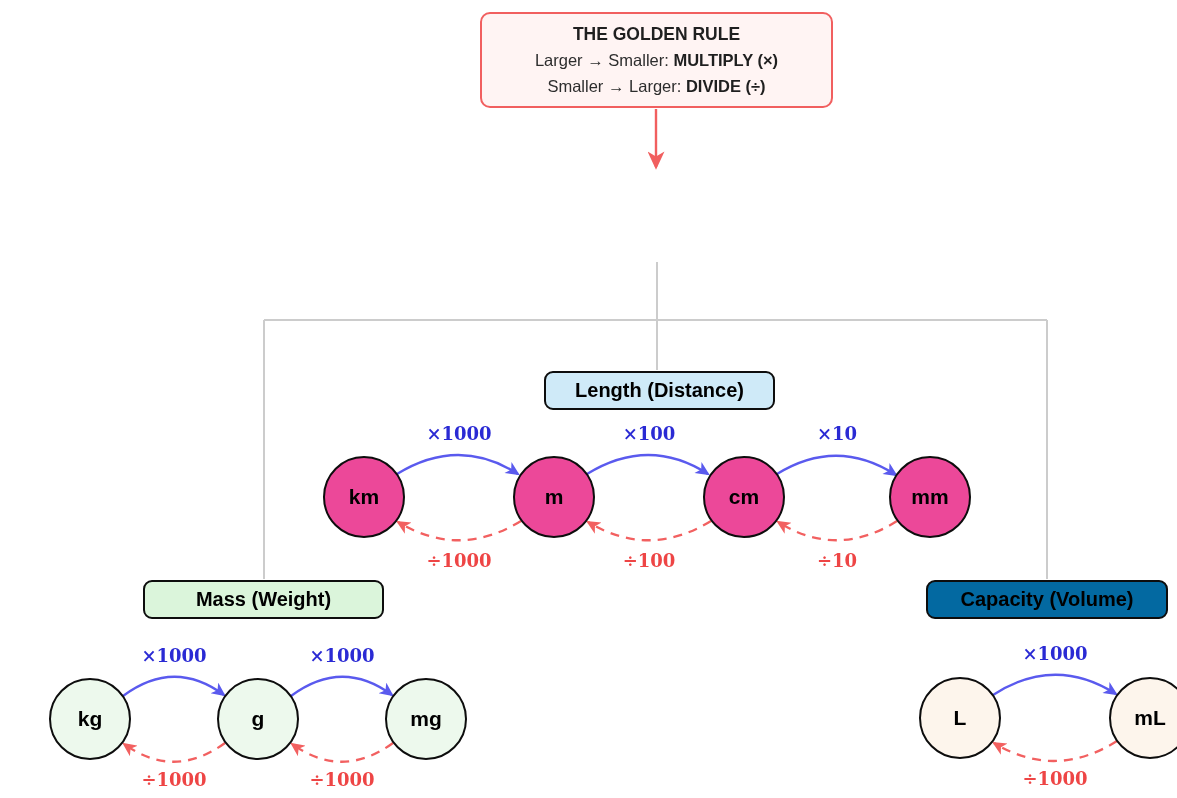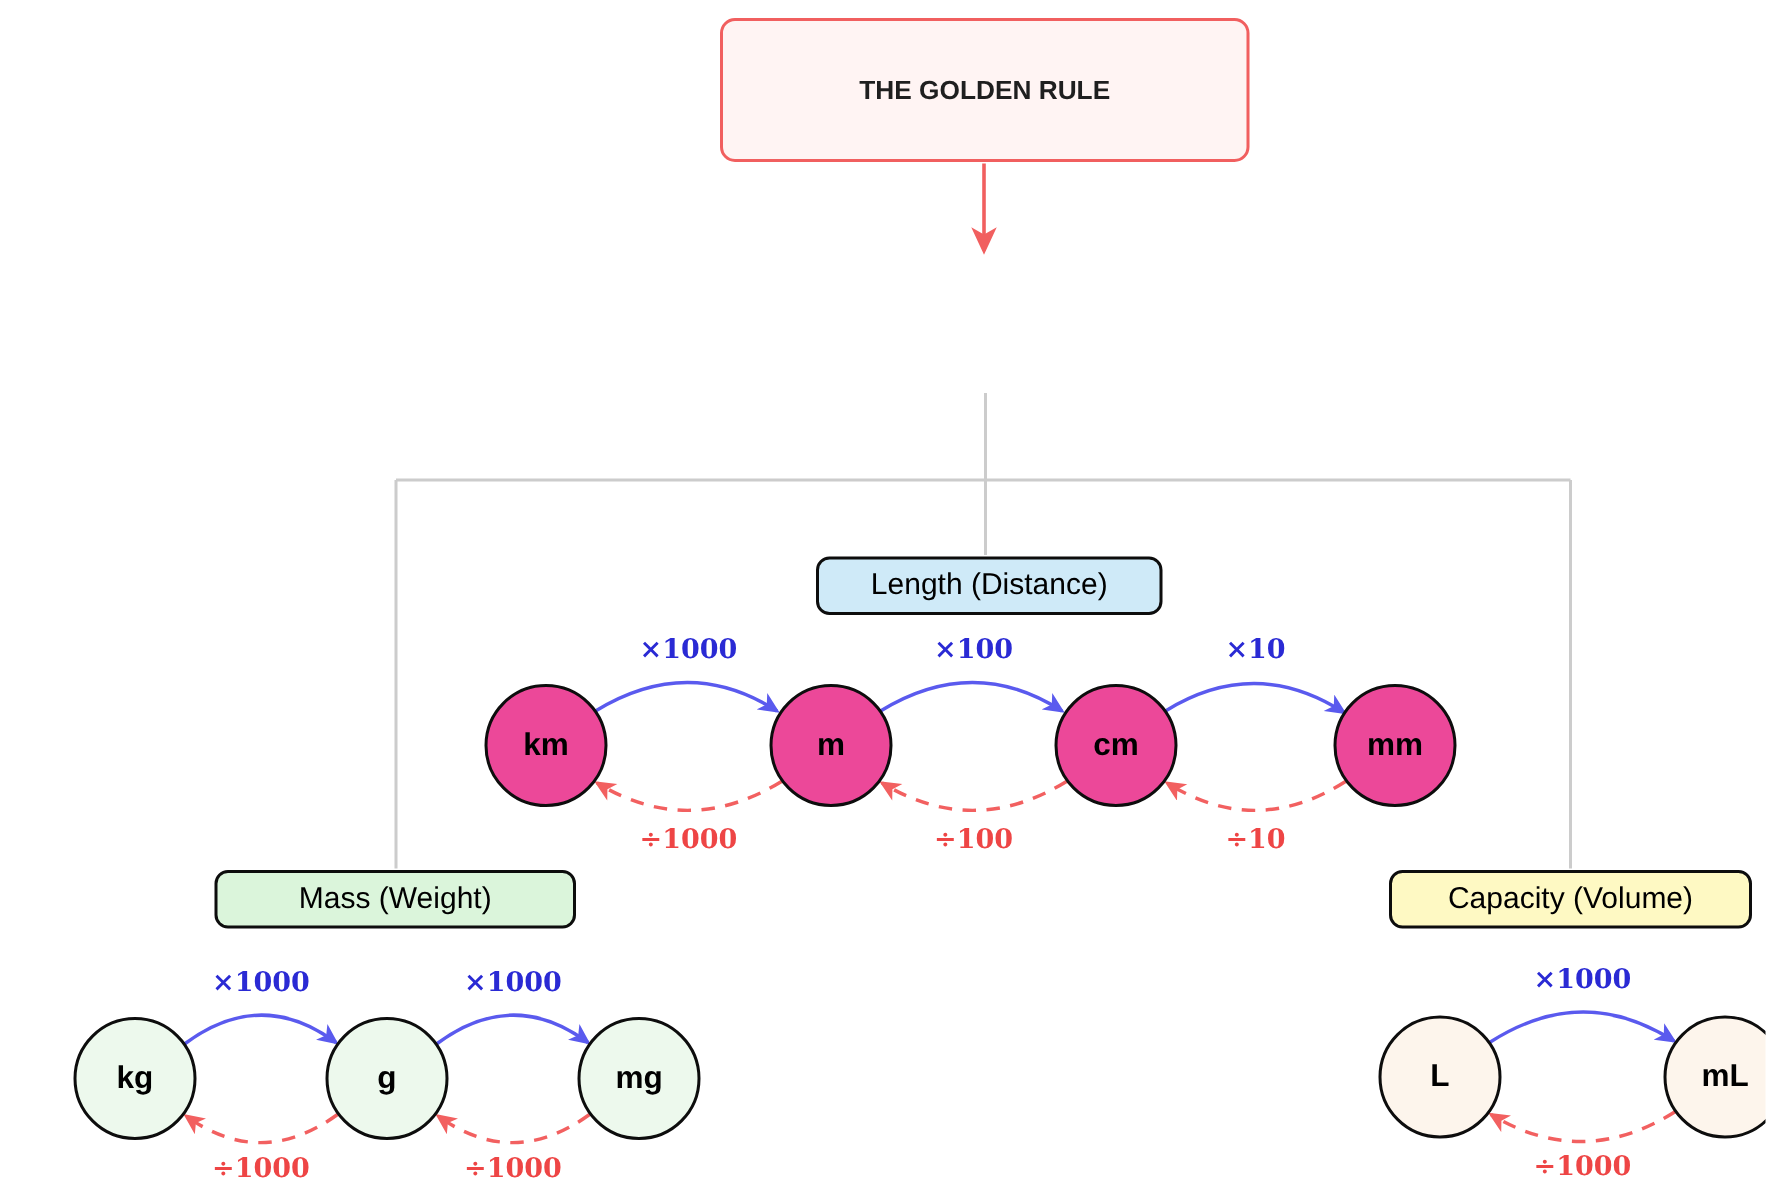--- a/index.html
+++ b/index.html
@@ -26,25 +26,25 @@
     position: absolute; left: 392px; top: 176px; width: 466px; height: 86px;
     background: #d9d6f6; border: 3.5px solid #0d0d0d; border-radius: 12px;
     display: flex; align-items: center; justify-content: center;
     font-weight: bold; font-size: 30px; color: #000;
   }
 
   
   .section-header {
     position: absolute; height: 39px; border: 2.5px solid #0d0d0d; border-radius: 9px;
     display: flex; align-items: center; justify-content: center;
-    font-weight: normal; font-size: 20px; color: #000;
+    font-weight: bold; font-size: 20px; color: #000;
   }
   .hdr-length   { left: 512px; top: 371px; width: 231px; background: #cfeaf8; }
   .hdr-mass     { left: 111px; top: 580px; width: 241px; background: #dbf5db; }
-  .hdr-capacity { left: 894px; top: 580px; width: 242px; background: #fef9c3; }
+  .hdr-capacity { left: 894px; top: 580px; width: 242px; background: #0369a1; }
 
   
   .unit-circle {
     position: absolute; width: 82px; height: 82px; border-radius: 50%;
     border: 2.5px solid #0d0d0d;
     display: flex; align-items: center; justify-content: center;
     font-weight: bold; font-size: 21px; color: #000;
   }
   .c-length   { background: #ec4899; }
   .c-mass     { background: #edf9ed; }
@@ -101,20 +101,22 @@
       <path d="M679,521 Q617,559 556,522" marker-end="url(#arrR)"></path>
       <path d="M865,521 Q805,559 746,522" marker-end="url(#arrR)"></path>
       <path d="M193,743 Q142,780 92,744" marker-end="url(#arrR)"></path>
       <path d="M361,743 Q310,780 260,744" marker-end="url(#arrR)"></path>
       <path d="M1085,741 Q1023,780 962,743" marker-end="url(#arrR)"></path>
     </g>
   </svg>
 
   <div class="golden-box">
     <div class="golden-title">THE GOLDEN RULE</div>
+    <div class="golden-line"><span>Larger → Smaller: </span><b>MULTIPLY (×)</b></div>
+    <div class="golden-line"><span>Smaller → Larger: </span><b>DIVIDE (÷)</b></div>
   </div>
 
 
   <div class="section-header hdr-length">Length (Distance)</div>
   <div class="section-header hdr-mass">Mass (Weight)</div>
   <div class="section-header hdr-capacity">Capacity (Volume)</div>
 
   <div class="unit-circle c-length" style="left:291px; top:456px;">km</div>
   <div class="unit-circle c-length" style="left:481px; top:456px;">m</div>
   <div class="unit-circle c-length" style="left:857px; top:456px;">mm</div>

